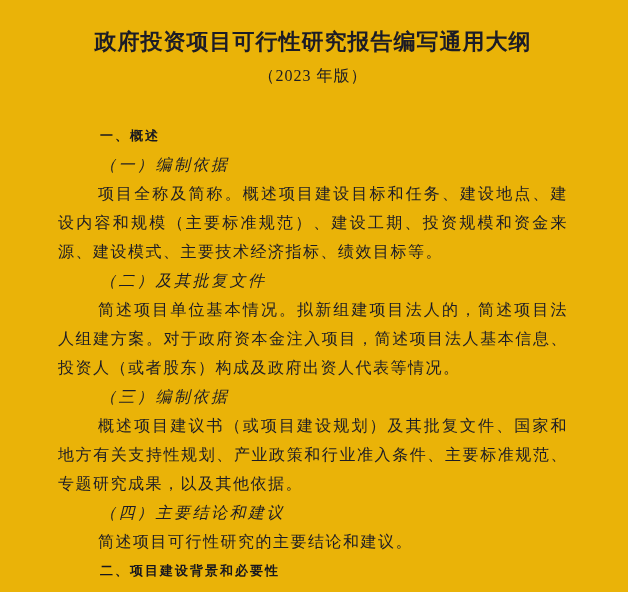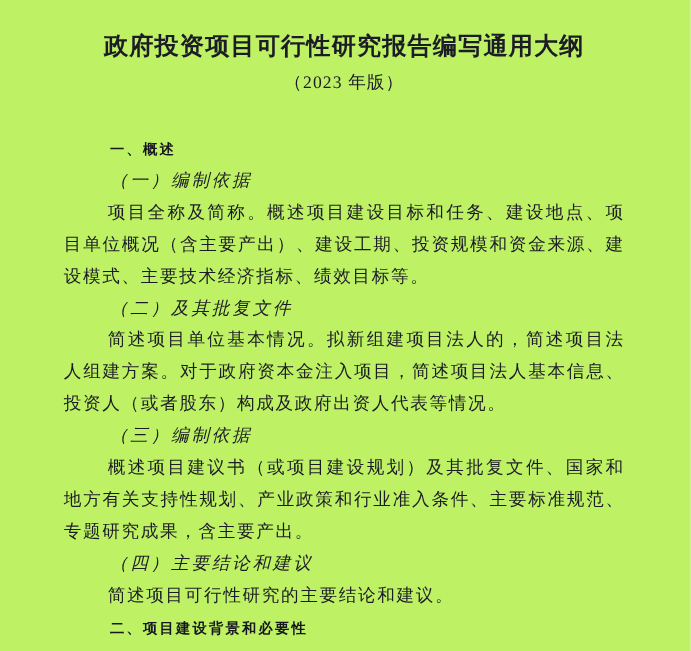--- a/index.html
+++ b/index.html
@@ -9,21 +9,21 @@
     background: #ffffff;
     color: #1c1c26;
     font-family: "Liberation Serif", "DejaVu Serif", serif;
     overflow: hidden;
   }
   .page {
     box-sizing: border-box;
     width: 628px;
     height: 592px;
     padding: 28px 60px 0 58px;
-    background: #bef264;
+    background: #eab308;
   }
   .doc-title {
     margin: 0;
     text-align: center;
     font-size: 22px;
     line-height: 28px;
     font-weight: bold;
     letter-spacing: 1px;
     font-family: "Liberation Serif", "DejaVu Serif", serif;
   }
@@ -74,27 +74,27 @@
 
   <h1 class="doc-title">政府投资项目可行性研究报告编写通用大纲</h1>
 
   <div class="doc-subtitle">（2023 年版）</div>
 
   <div class="content">
 
     <h2 class="h-num">一、概述</h2>
 
     <h3 class="h-sub">（一）编制依据</h3>
-    <p class="body-p">项目全称及简称。概述项目建设目标和任务、建设地点、项目单位概况（含主要产出）、建设工期、投资规模和资金来源、建设模式、主要技术经济指标、绩效目标等。</p>
+    <p class="body-p">项目全称及简称。概述项目建设目标和任务、建设地点、建设内容和规模（主要标准规范）、建设工期、投资规模和资金来源、建设模式、主要技术经济指标、绩效目标等。</p>
 
     <h3 class="h-sub">（二）及其批复文件</h3>
     <p class="body-p">简述项目单位基本情况。拟新组建项目法人的，简述项目法人组建方案。对于政府资本金注入项目，简述项目法人基本信息、投资人（或者股东）构成及政府出资人代表等情况。</p>
 
     <h3 class="h-sub">（三）编制依据</h3>
-    <p class="body-p">概述项目建议书（或项目建设规划）及其批复文件、国家和地方有关支持性规划、产业政策和行业准入条件、主要标准规范、专题研究成果，含主要产出。</p>
+    <p class="body-p">概述项目建议书（或项目建设规划）及其批复文件、国家和地方有关支持性规划、产业政策和行业准入条件、主要标准规范、专题研究成果，以及其他依据。</p>
 
     <h3 class="h-sub">（四）主要结论和建议</h3>
     <p class="body-p">简述项目可行性研究的主要结论和建议。</p>
 
     <h2 class="h-num">二、项目建设背景和必要性</h2>
 
   </div>
 </div>
 
 </body></html>

